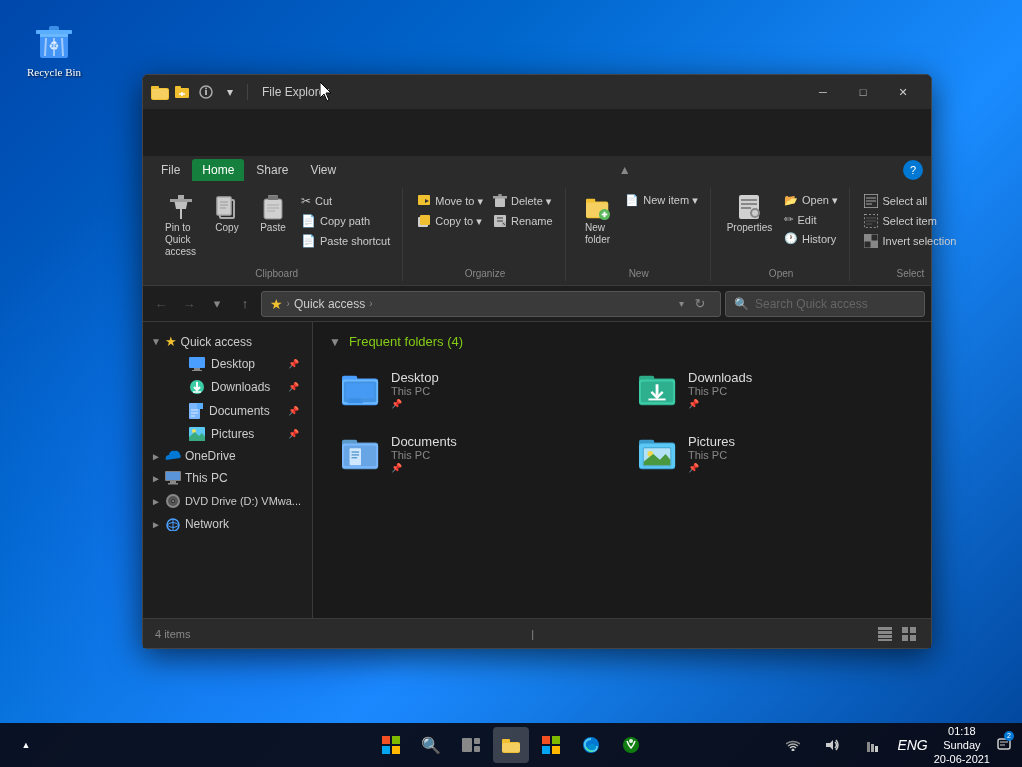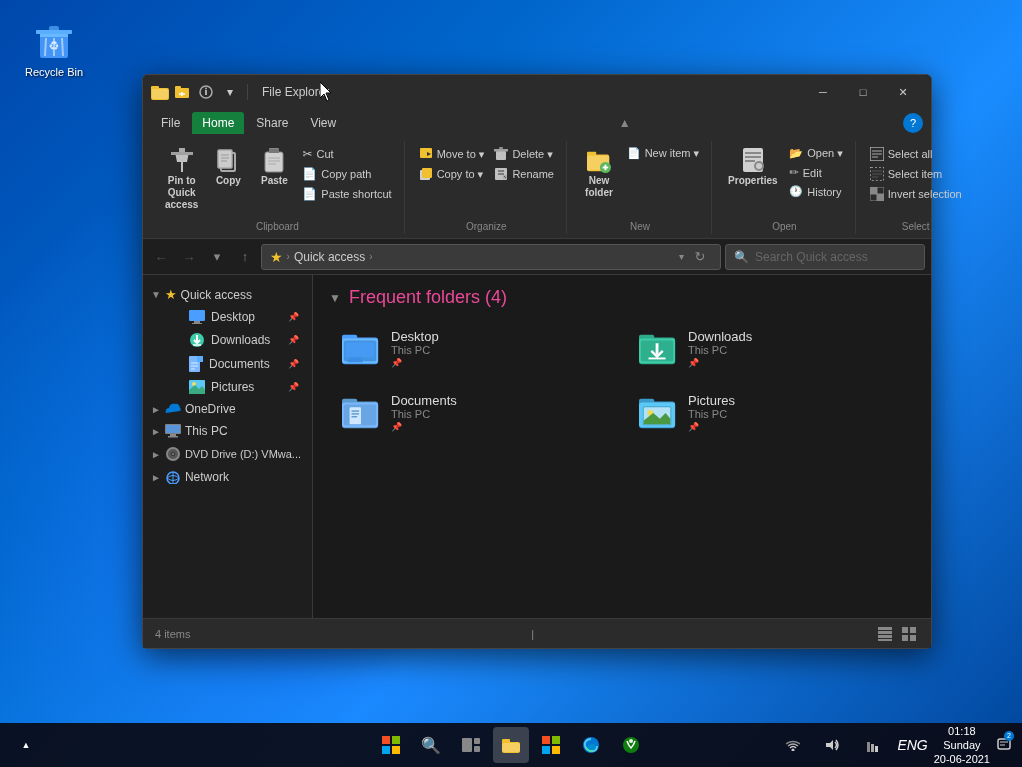--- a/index.html
+++ b/index.html
@@ -62,20 +62,21 @@
       height: 40px;
       display: flex;
       align-items: center;
       justify-content: center;
     }
     .desktop-icon .icon-label {
       font-size: 11px;
       color: #fff;
       text-align: center;
       text-shadow: 1px 1px 2px rgba(0,0,0,0.8);
+      font-family: Liberation Serif, serif;
     }
 
     
     .recycle-bin-icon {
       top: 18px;
       left: 18px;
     }
     .edge-icon {
       top: 120px;
       left: 18px;
@@ -222,20 +223,21 @@
       cursor: pointer;
       border-radius: 3px;
       color: #ccc;
       font-size: 12px;
     }
 
     
     .ribbon {
       background: #2b2b2b;
       border-bottom: 1px solid #3a3a3a;
+      margin-top: 47px;
     }
     .ribbon-tabs {
       display: flex;
       align-items: center;
       height: 28px;
       padding: 0 8px;
       gap: 2px;
     }
     .ribbon-tab {
       padding: 4px 10px;
@@ -305,23 +307,22 @@
       width: 24px;
       height: 24px;
       display: flex;
       align-items: center;
       justify-content: center;
       font-size: 18px;
     }
     .ribbon-btn .label {
       font-size: 10px;
       color: #ccc;
-      text-align: center;
+      text-align: left;
       line-height: 1.2;
-      font-weight: bold;
     }
     .ribbon-btn-small {
       display: flex;
       align-items: center;
       gap: 4px;
       padding: 2px 4px;
       cursor: pointer;
       border-radius: 3px;
       font-size: 11px;
       color: #ccc;
@@ -433,21 +434,21 @@
       overflow-y: auto;
       padding: 12px 16px;
     }
     .section-header {
       display: flex;
       align-items: center;
       gap: 8px;
       margin-bottom: 12px;
     }
     .section-expand { color: #888; font-size: 12px; cursor: pointer; }
-    .section-title { font-size: 18px; color: #ec4899; font-weight: 400; }
+    .section-title { font-size: 13px; color: #84cc16; font-weight: 400; }
 
     
     .folder-grid {
       display: grid;
       grid-template-columns: repeat(2, 1fr);
       gap: 8px;
       margin-bottom: 16px;
     }
     .folder-item {
       display: flex;

